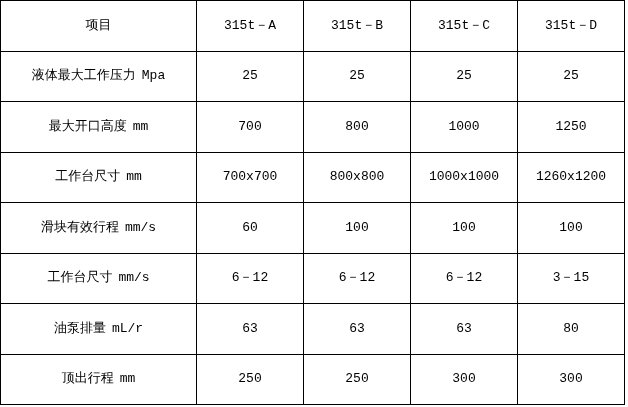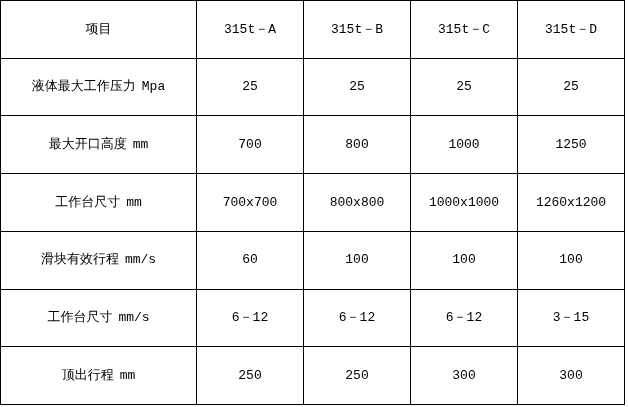--- a/index.html
+++ b/index.html
@@ -107,20 +107,27 @@
     <tr>
       <td class="label-cell"><span>工作台尺寸</span><span class="unit">mm/s</span></td>
       <td>6－12</td>
       <td>6－12</td>
       <td>6－12</td>
       <td>3－15</td>
     </tr>
 
 
 
+    <tr>
+      <td class="label-cell"><span>油泵排量</span><span class="unit">mL/r</span></td>
+      <td>63</td>
+      <td>63</td>
+      <td>63</td>
+      <td>80</td>
+    </tr>
 
 
     <tr>
       <td class="label-cell"><span>顶出行程</span><span class="unit">mm</span></td>
       <td>250</td>
       <td>250</td>
       <td>300</td>
       <td>300</td>
     </tr>
   </tbody>

